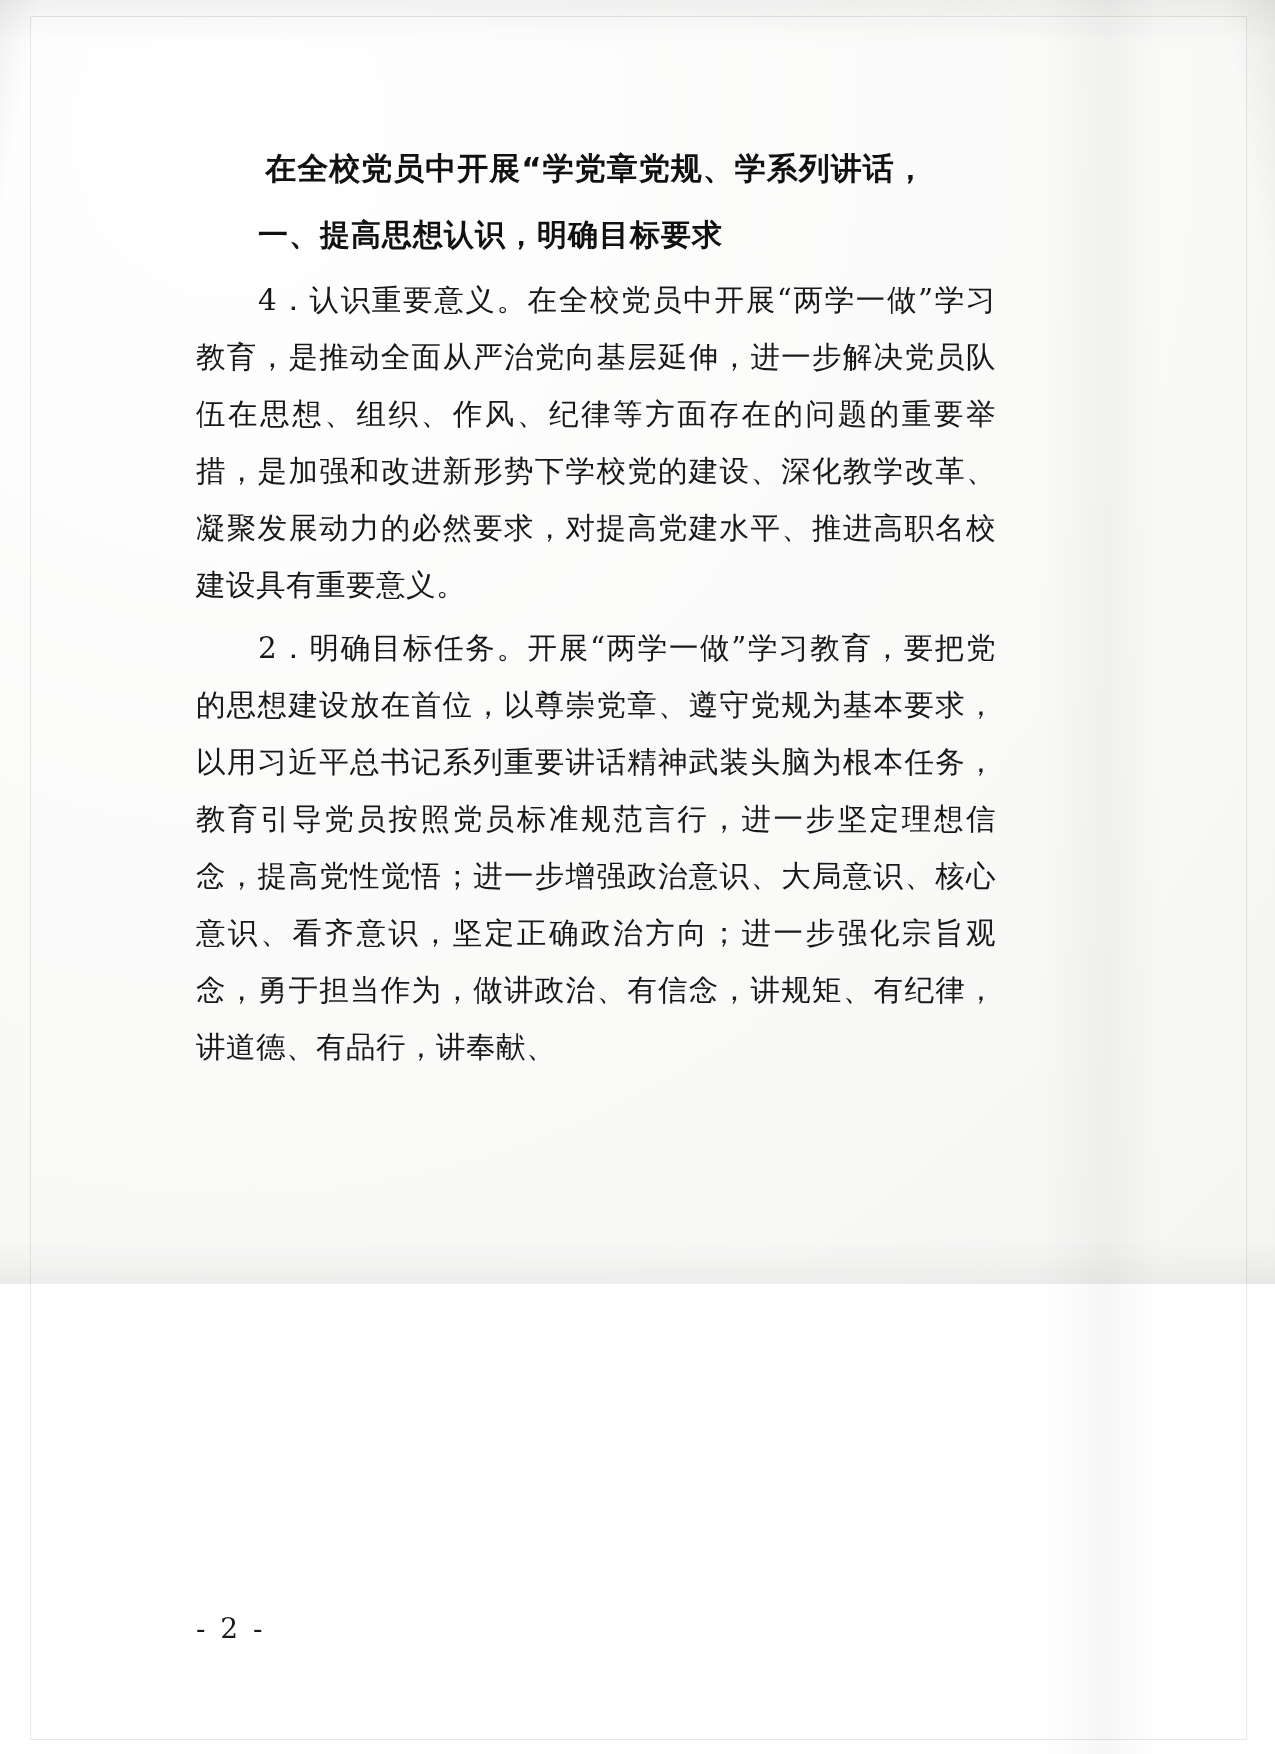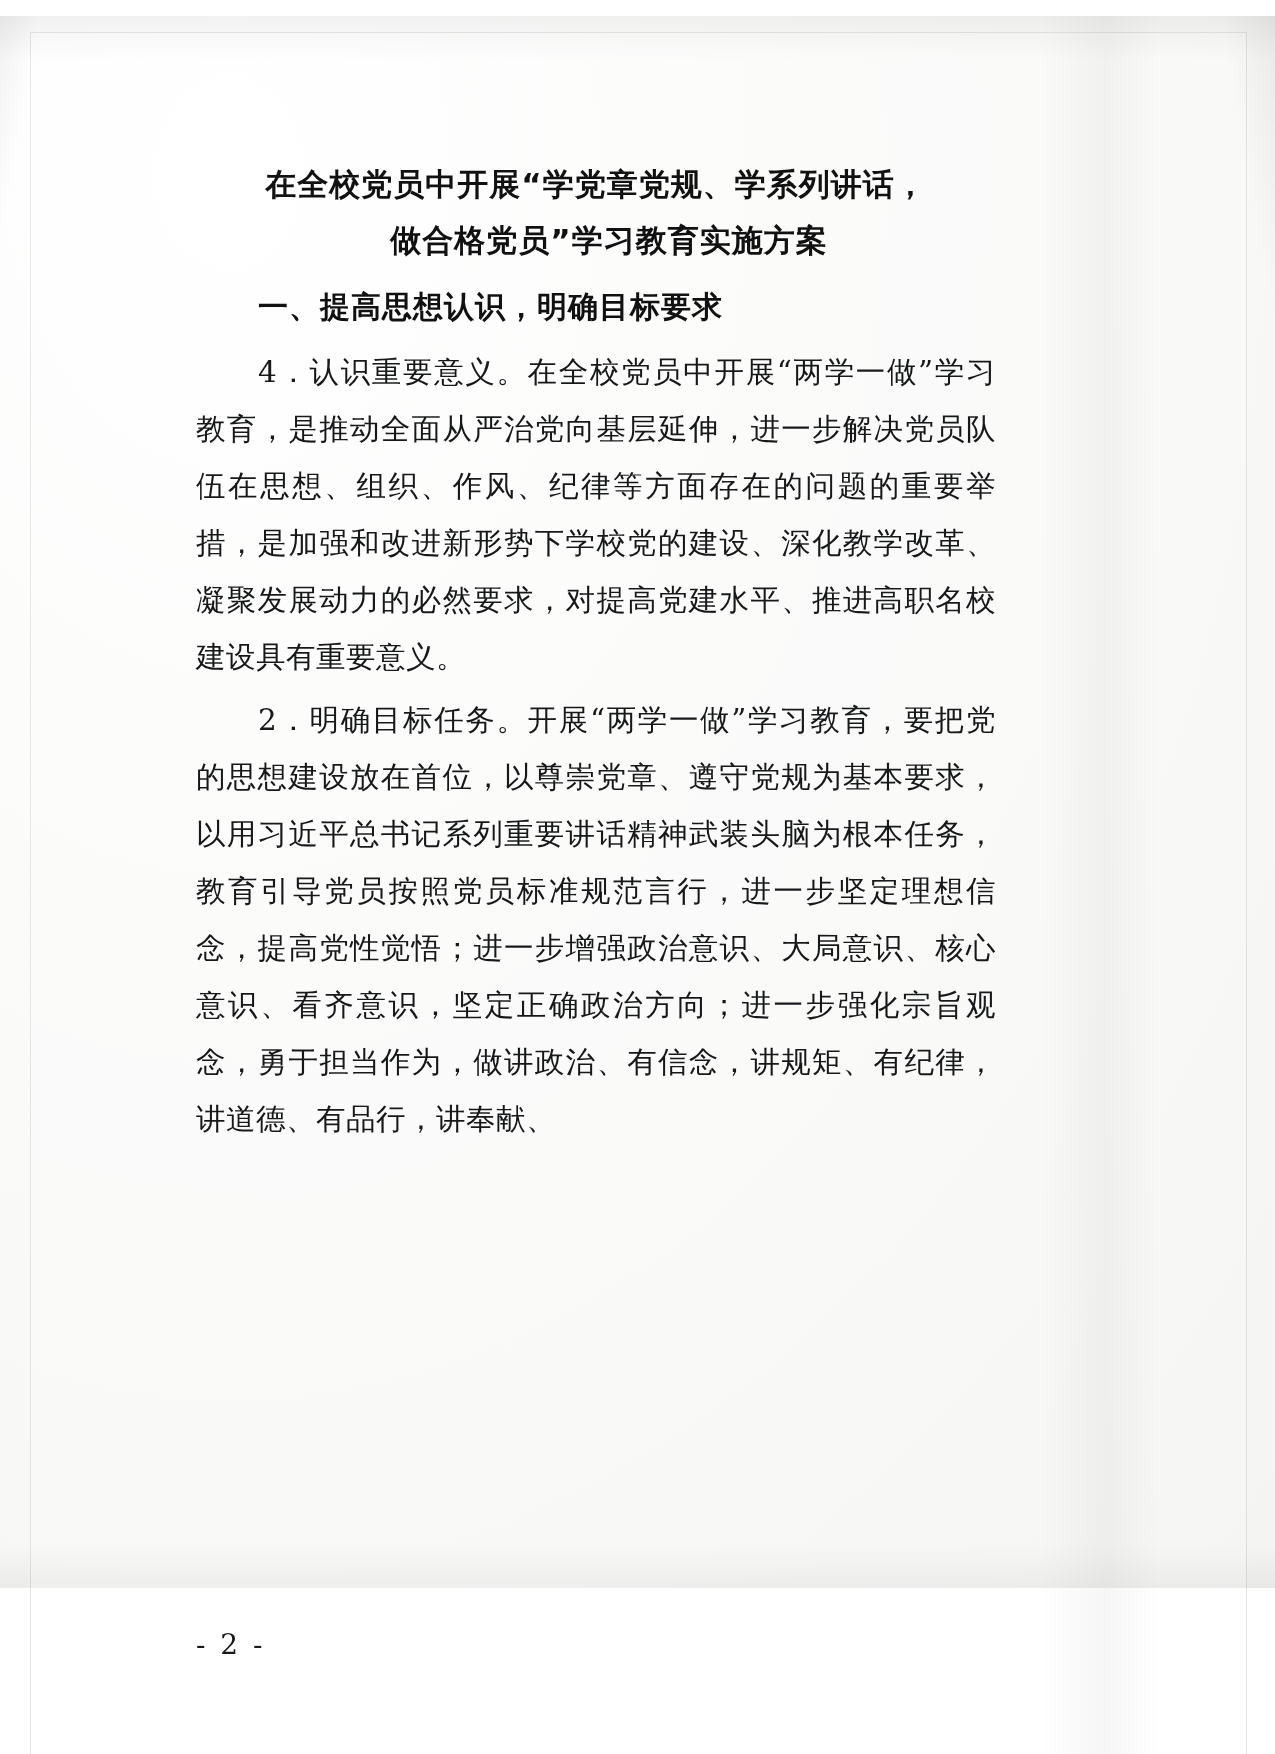--- a/index.html
+++ b/index.html
@@ -9,25 +9,24 @@
   body {
     width: 1275px;
     height: 1754px;
     background: #ffffff;
     font-family: "DejaVu Serif", serif;
     overflow: hidden;
   }
   #page {
     position: relative;
     width: 1275px;
-    height: 1572px;
+    height: 1284px;
     background:
       radial-gradient(ellipse at 18% 10%, #ffffff 0%, #fbfbfa 40%, #f4f4f2 100%);
     box-sizing: border-box;
-    margin-top: 16px;
   }
   
   #page::before {
     content: "";
     position: absolute;
     inset: 0;
     background:
       linear-gradient(100deg, rgba(0,0,0,0.05) 0px, rgba(0,0,0,0.0) 40px),
       linear-gradient(260deg, rgba(0,0,0,0.06) 0px, rgba(0,0,0,0.0) 55px),
       linear-gradient(180deg, rgba(0,0,0,0.05) 0px, rgba(0,0,0,0.0) 45px),
@@ -119,21 +118,20 @@
 </head>
 <body>
 
 <div id="page">
   <div class="sheet"></div>
 
   <div class="content">
 
     <div class="title">
       <span class="line l1">在全校党员中开展“学党章党规、学系列讲话，</span>
-      <span class="line l2">做合格党员”学习教育实施方案</span>
     </div>
 
 
     <h2 class="section">一、提高思想认识，明确目标要求</h2>
 
     <p class="body spaced">4．认识重要意义。在全校党员中开展“两学一做”学习教育，是推动全面从严治党向基层延伸，进一步解决党员队伍在思想、组织、作风、纪律等方面存在的问题的重要举措，是加强和改进新形势下学校党的建设、深化教学改革、凝聚发展动力的必然要求，对提高党建水平、推进高职名校建设具有重要意义。</p>
 
     <p class="body spaced">2．明确目标任务。开展“两学一做”学习教育，要把党的思想建设放在首位，以尊崇党章、遵守党规为基本要求，以用习近平总书记系列重要讲话精神武装头脑为根本任务，教育引导党员按照党员标准规范言行，进一步坚定理想信念，提高党性觉悟；进一步增强政治意识、大局意识、核心意识、看齐意识，坚定正确政治方向；进一步强化宗旨观念，勇于担当作为，做讲政治、有信念，讲规矩、有纪律，讲道德、有品行，讲奉献、</p>
 
   </div>

